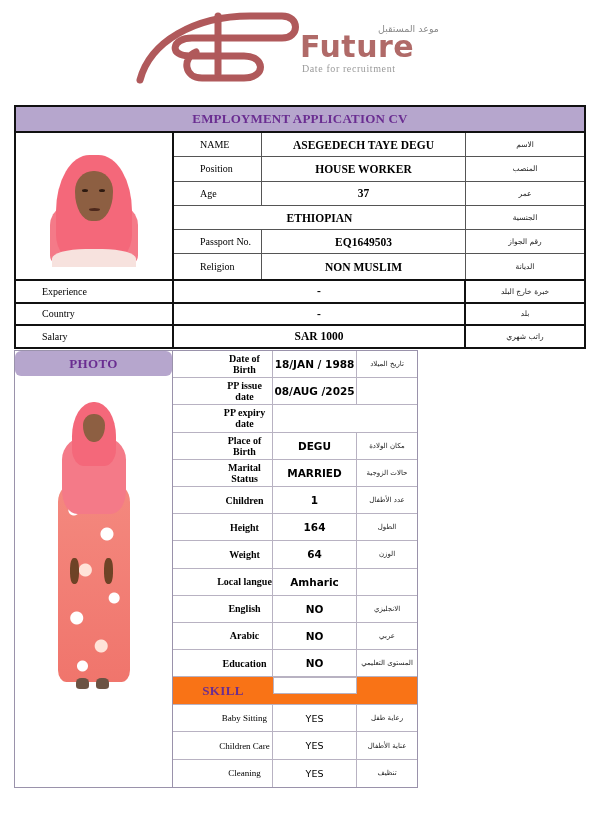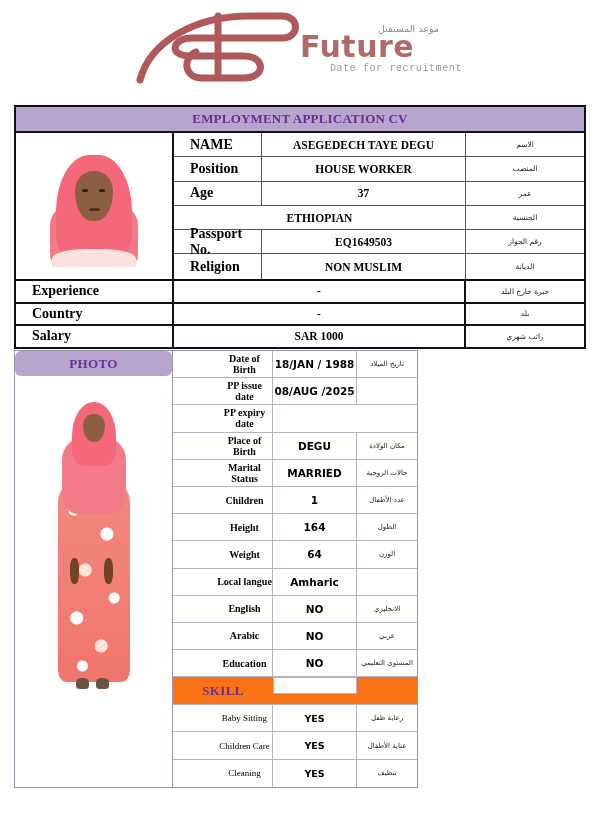--- a/index.html
+++ b/index.html
@@ -56,26 +56,25 @@
     font-size: 9.5px;
     font-weight: normal;
     color: #8a8a8a;
     direction: rtl;
     line-height: 1;
   }
   .logo-tag {
     position: absolute;
     left: 2px;
     top: 40px;
-    font-family: Liberation Mono, monospace;
+    font-family: Liberation Serif, serif;
     font-size: 10px;
     color: #9a9a9a;
     letter-spacing: 0.6px;
     line-height: 1;
-    margin-left: 28px;
   }
 
   
   .table-upper {
     position: absolute;
     left: 14px;
     top: 105px;
     width: 572px;
     border: 2px solid #111111;
     box-sizing: border-box;
@@ -110,25 +109,25 @@
   }
   .row {
     display: flex;
     border-bottom: 1px solid #555555;
     height: 24.3px;
     box-sizing: border-box;
   }
   .row:last-child { border-bottom: none; }
   .c-label {
     width: 88px;
-    padding-left: 16px;
-    display: flex;
-    align-items: center;
-    font-size: 14px;
-    font-weight: bold;
+    padding-left: 26px;
+    display: flex;
+    align-items: center;
+    font-size: 10px;
+    font-weight: normal;
     color: #000000;
     border-right: 1px solid #555555;
     box-sizing: border-box;
   }
   .c-value {
     flex: 1;
     display: flex;
     align-items: center;
     justify-content: center;
     font-size: 11.5px;
@@ -266,21 +265,21 @@
     border: 1px solid #b8b2c2;
     box-sizing: border-box;
     height: 17px;
     align-self: flex-start;
   }
   .skill-pad { flex: 1; }
   .srow .l-label {
     font-weight: normal;
     font-size: 9px;
   }
-  .srow .l-value { font-weight: bold; font-size: 9.5px; }
+  .srow .l-value { font-weight: normal; font-size: 9.5px; }
   .lrow:last-child { border-bottom: none; }
 
   
   .portrait {
     width: 104px;
     height: 122px;
     position: relative;
     overflow: hidden;
     background: #ffffff;
   }

